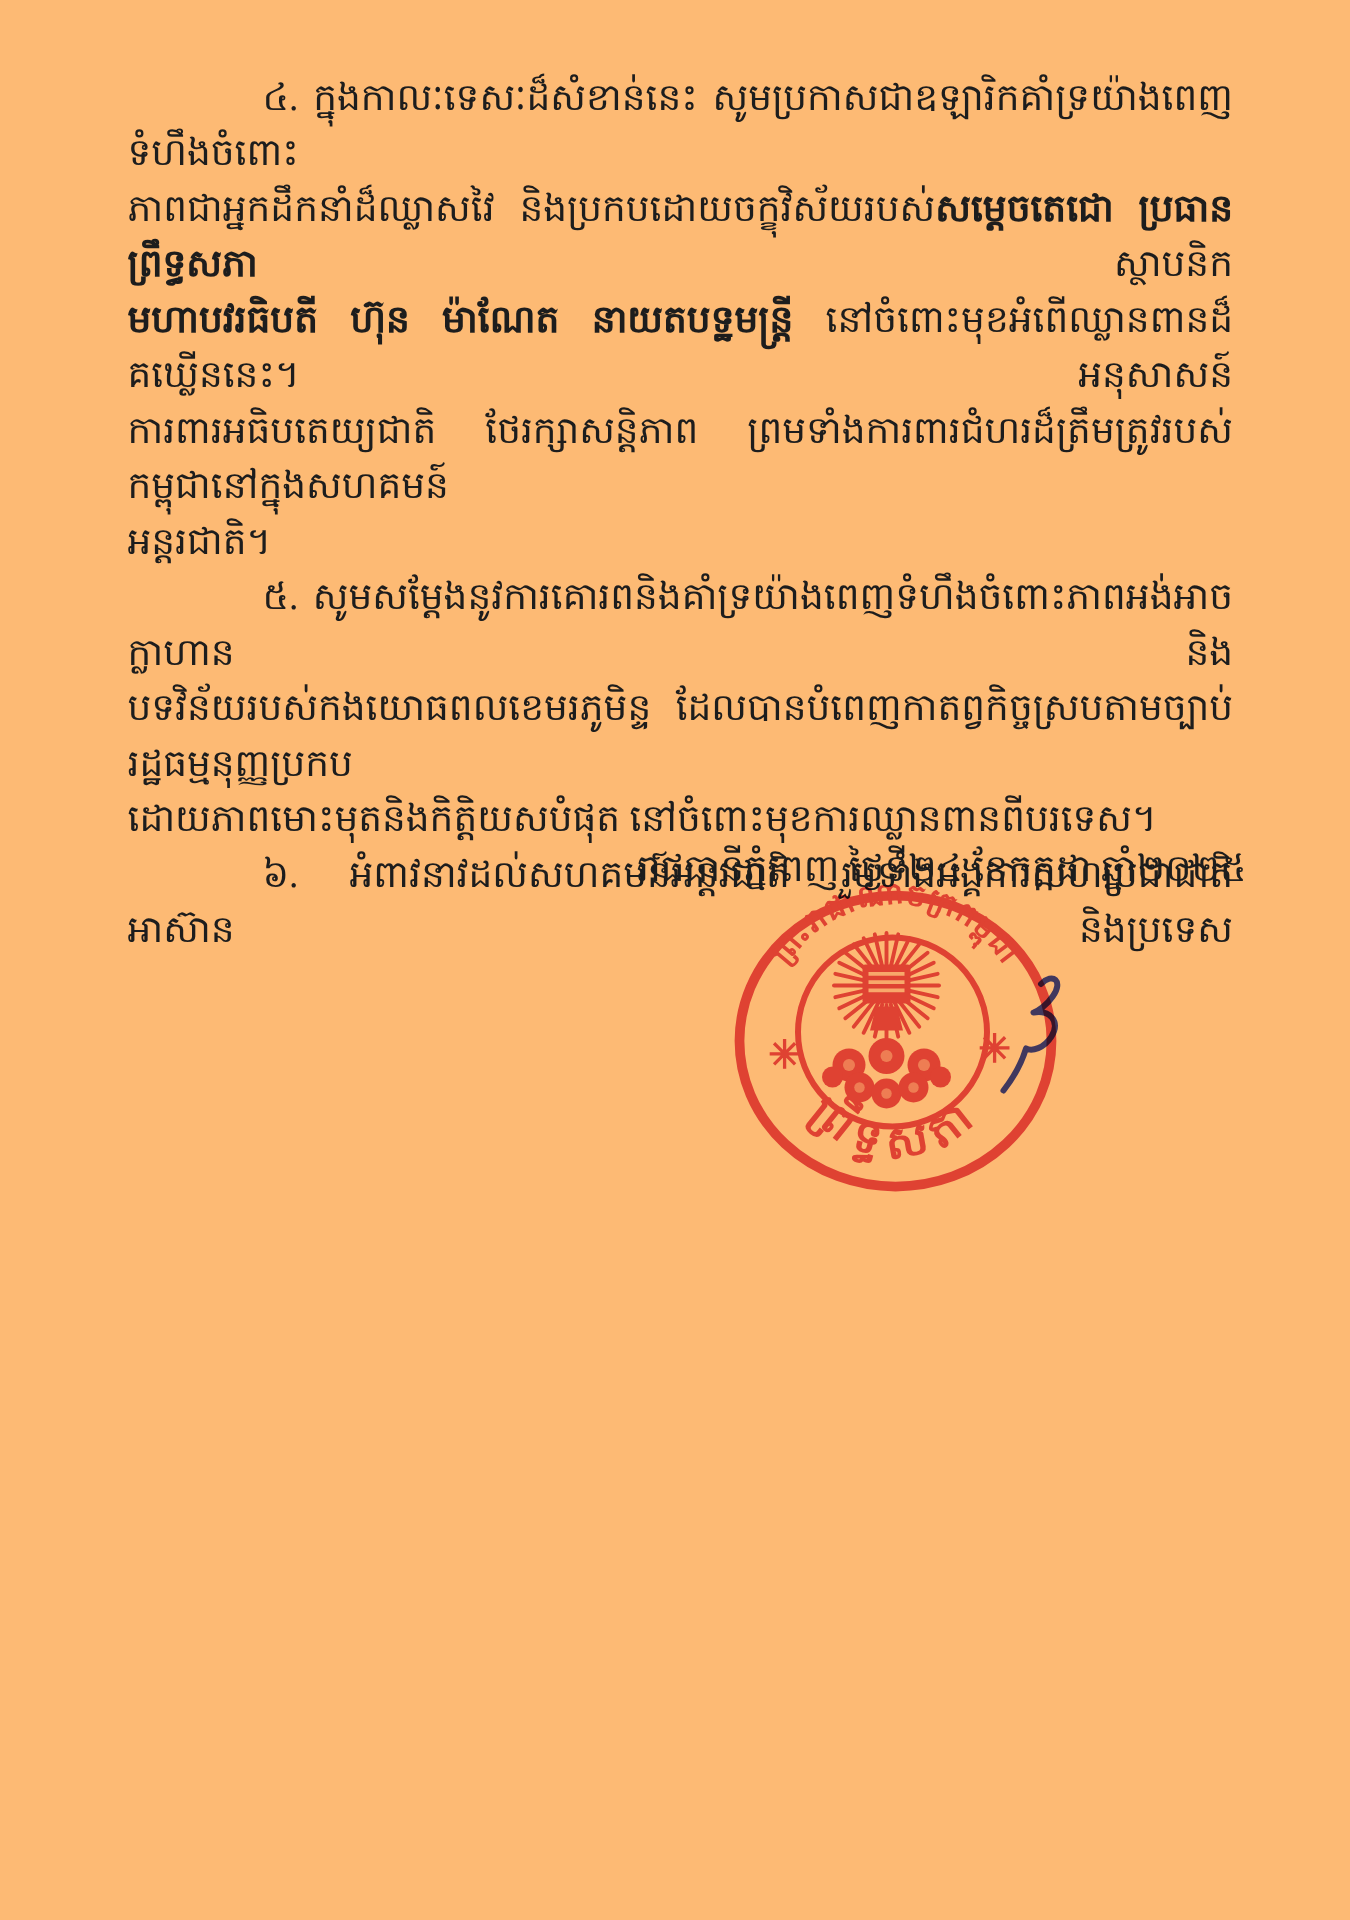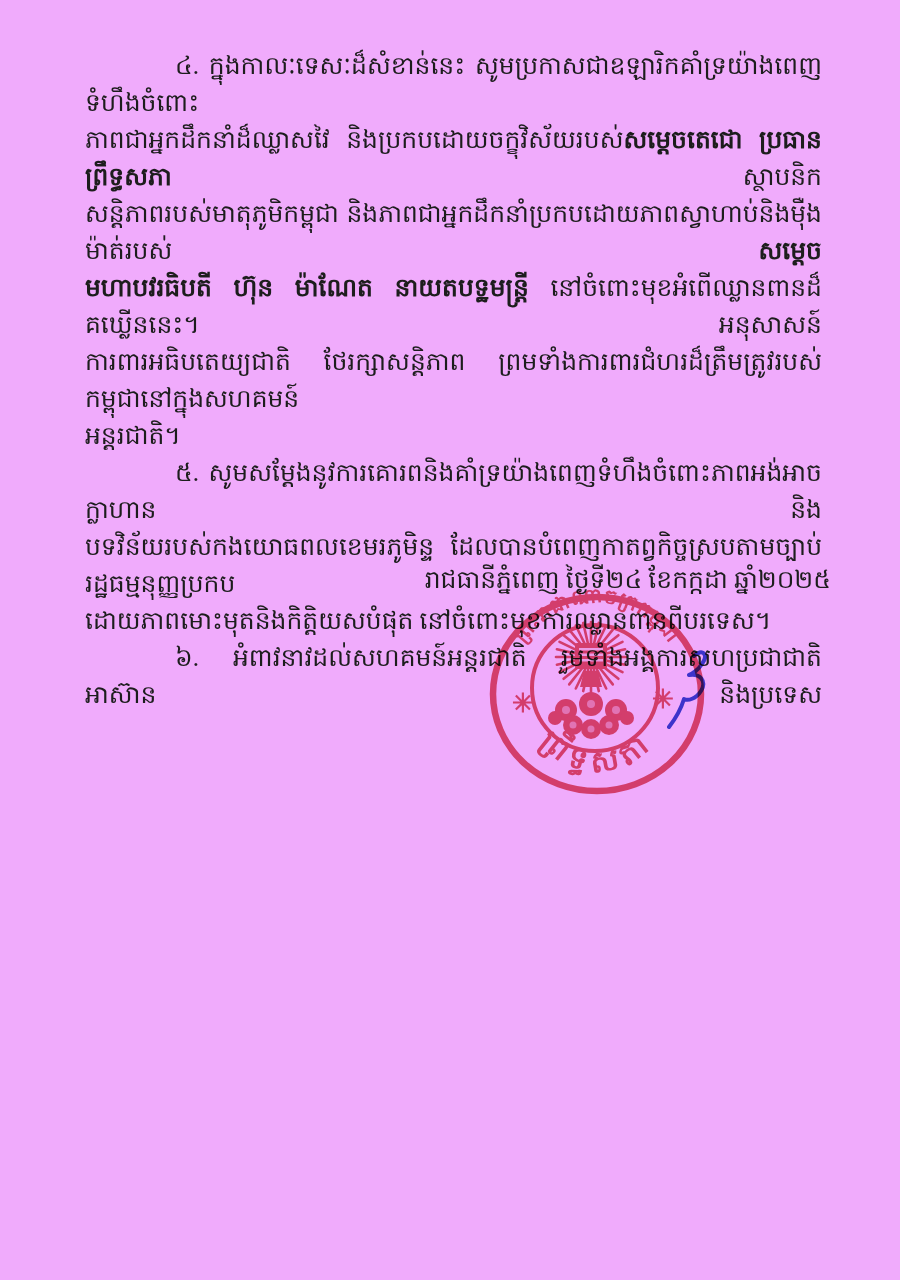--- a/index.html
+++ b/index.html
@@ -4,21 +4,21 @@
 <style>
   :root{
     --stamp-ink:#df4d62;
     --sig-ink:#3742cc;
     --text-ink:#1d1d1d;
   }
   html,body{margin:0;padding:0;background:#e8e8e8;}
   .page{
     position:relative;
     width:900px;height:1280px;
-    background:#f0abfc;
+    background:#fdba74;
     margin:0 auto;
     overflow:hidden;
     font-family:"Liberation Serif", serif;
     color:var(--text-ink);
   }
   .text-block{
     position:absolute;
     left:85px; top:47px; width:737px;
     font-size:25px; line-height:37px;
   }
@@ -59,21 +59,20 @@
 </style>
 </head>
 <body>
 
 <div class="page">
 
   <div class="text-block" id="paragraphs">
       <div class="para">
         <div class="line indent"><span class="seg">៤. ក្នុងកាលៈទេសៈដ៏សំខាន់នេះ សូមប្រកាសជាឧឡារិកគាំទ្រយ៉ាងពេញទំហឹងចំពោះ</span></div>
         <div class="line"><span class="seg">ភាពជាអ្នកដឹកនាំដ៏ឈ្លាសវៃ និងប្រកបដោយចក្ខុវិស័យរបស់</span><span class="seg bold">សម្តេចតេជោ ប្រធានព្រឹទ្ធសភា</span><span class="seg"> ស្ថាបនិក</span></div>
-        <div class="line"><span class="seg">សន្តិភាពរបស់មាតុភូមិកម្ពុជា និងភាពជាអ្នកដឹកនាំប្រកបដោយភាពស្វាហាប់និងម៉ឺងម៉ាត់របស់ </span><span class="seg bold">សម្តេច</span></div>
         <div class="line"><span class="seg bold">មហាបវរធិបតី ហ៊ុន ម៉ាណែត នាយតបទ្ឋមន្ត្រី</span><span class="seg"> នៅចំពោះមុខអំពើឈ្លានពានដ៏គឃ្លើននេះ។ អនុសាសន៍</span></div>
         <div class="line"><span class="seg">ការពារអធិបតេយ្យជាតិ ថែរក្សាសន្តិភាព ព្រមទាំងការពារជំហរដ៏ត្រឹមត្រូវរបស់កម្ពុជានៅក្នុងសហគមន៍</span></div>
         <div class="line last"><span class="seg">អន្តរជាតិ។</span></div>
       </div>
       <div class="para">
         <div class="line indent"><span class="seg">៥. សូមសម្តែងនូវការគោរពនិងគាំទ្រយ៉ាងពេញទំហឹងចំពោះភាពអង់អាចក្លាហាន និង</span></div>
         <div class="line"><span class="seg">បទវិន័យរបស់កងយោធពលខេមរភូមិន្ទ ដែលបានបំពេញកាតព្វកិច្ចស្របតាមច្បាប់រដ្ឋធម្មនុញ្ញប្រកប</span></div>
         <div class="line last"><span class="seg">ដោយភាពមោះមុតនិងកិត្តិយសបំផុត នៅចំពោះមុខការឈ្លានពានពីបរទេស។</span></div>
       </div>
       <div class="para">

